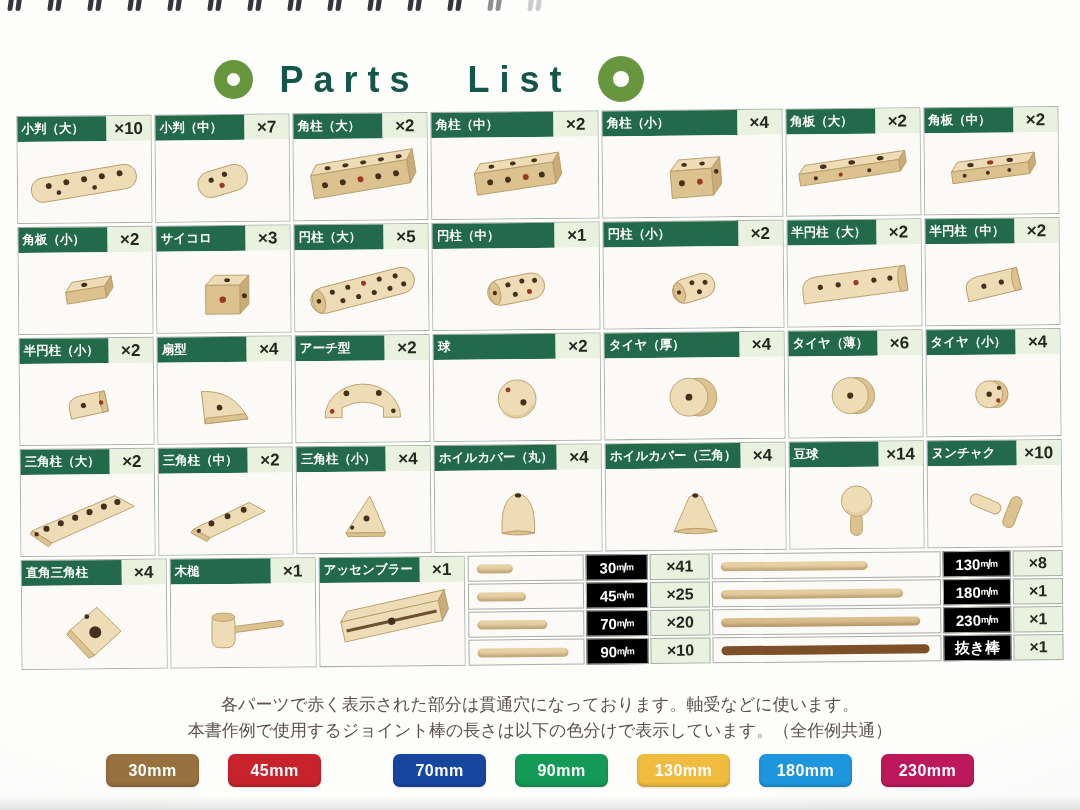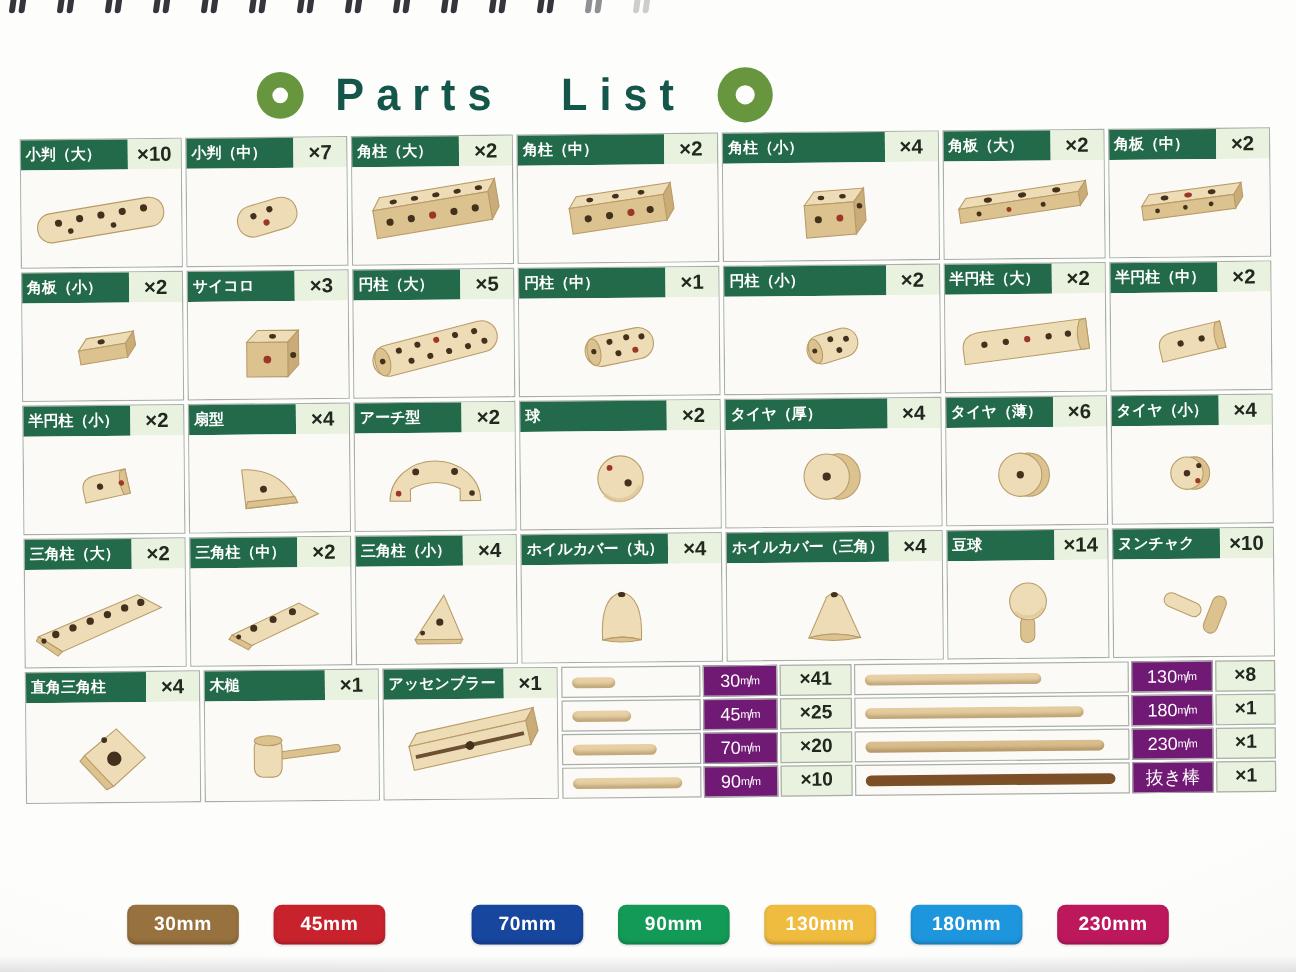--- a/index.html
+++ b/index.html
@@ -46,21 +46,21 @@
   
   #row-bottom{display:flex;gap:3px;margin-top:3px;}
   #row-bottom .part-cell{flex:0 0 146px;height:110px;}
   #rods-grid{
     flex:1 1 auto;display:grid;height:110px;
     grid-template-columns:116px 62px 60px 1fr 68px 50px;
     grid-auto-rows:1fr;gap:2px;
   }
   .rcell{border:1px solid #a9afa7;box-sizing:border-box;display:flex;align-items:center;justify-content:center;background:#fff;}
   .rcell.rod-img{justify-content:flex-start;padding-left:8px;background:#fbfaf7;}
-  .rcell.rlabel{background:#701a75;color:#fff;font-weight:normal;font-size:15px;white-space:nowrap;}
+  .rcell.rlabel{background:#000000;color:#fff;font-weight:bold;font-size:15px;white-space:nowrap;}
   .rcell.rcount{background:#e8f2de;color:#20281f;font-weight:bold;font-size:16px;text-align:right;}
   .rod{height:9px;border-radius:5px;box-shadow:inset 0 -3px 3px rgba(120,90,40,.35);}
   .u-sup{font-size:9px;vertical-align:7px;}
   .u-slash{font-size:13px;vertical-align:2px;margin:0 -1px;}
   .u-sub{font-size:9px;vertical-align:-2px;}
   
   #notes{position:absolute;top:692px;left:0;width:1080px;text-align:center;color:#5c504d;font-size:17px;line-height:1.55;}
   
   #legend{position:absolute;top:754px;left:0;width:1080px;display:flex;justify-content:center;gap:29px;}
   .chip{
@@ -779,20 +779,22 @@
         </div>
         <div class="rcell rlabel">
           <span>抜き棒</span>
         </div>
         <div class="rcell rcount">×1</div>
       </div>
     </div>
 </div>
 
 <div id="notes">
+  <div>各パーツで赤く表示された部分は貫通穴になっております。軸受などに使います。</div>
+  <div>本書作例で使用するジョイント棒の長さは以下の色分けで表示しています。（全作例共通）</div>
 </div>
 
 <div id="legend">
     <div class="chip" style="background: rgb(151, 113, 62);">
       <span>30mm</span>
     </div>
     <div class="chip" style="background: rgb(200, 35, 45);">
       <span>45mm</span>
     </div>
     <div class="chip" style="background: rgb(23, 70, 158); margin-left: 43px;">

